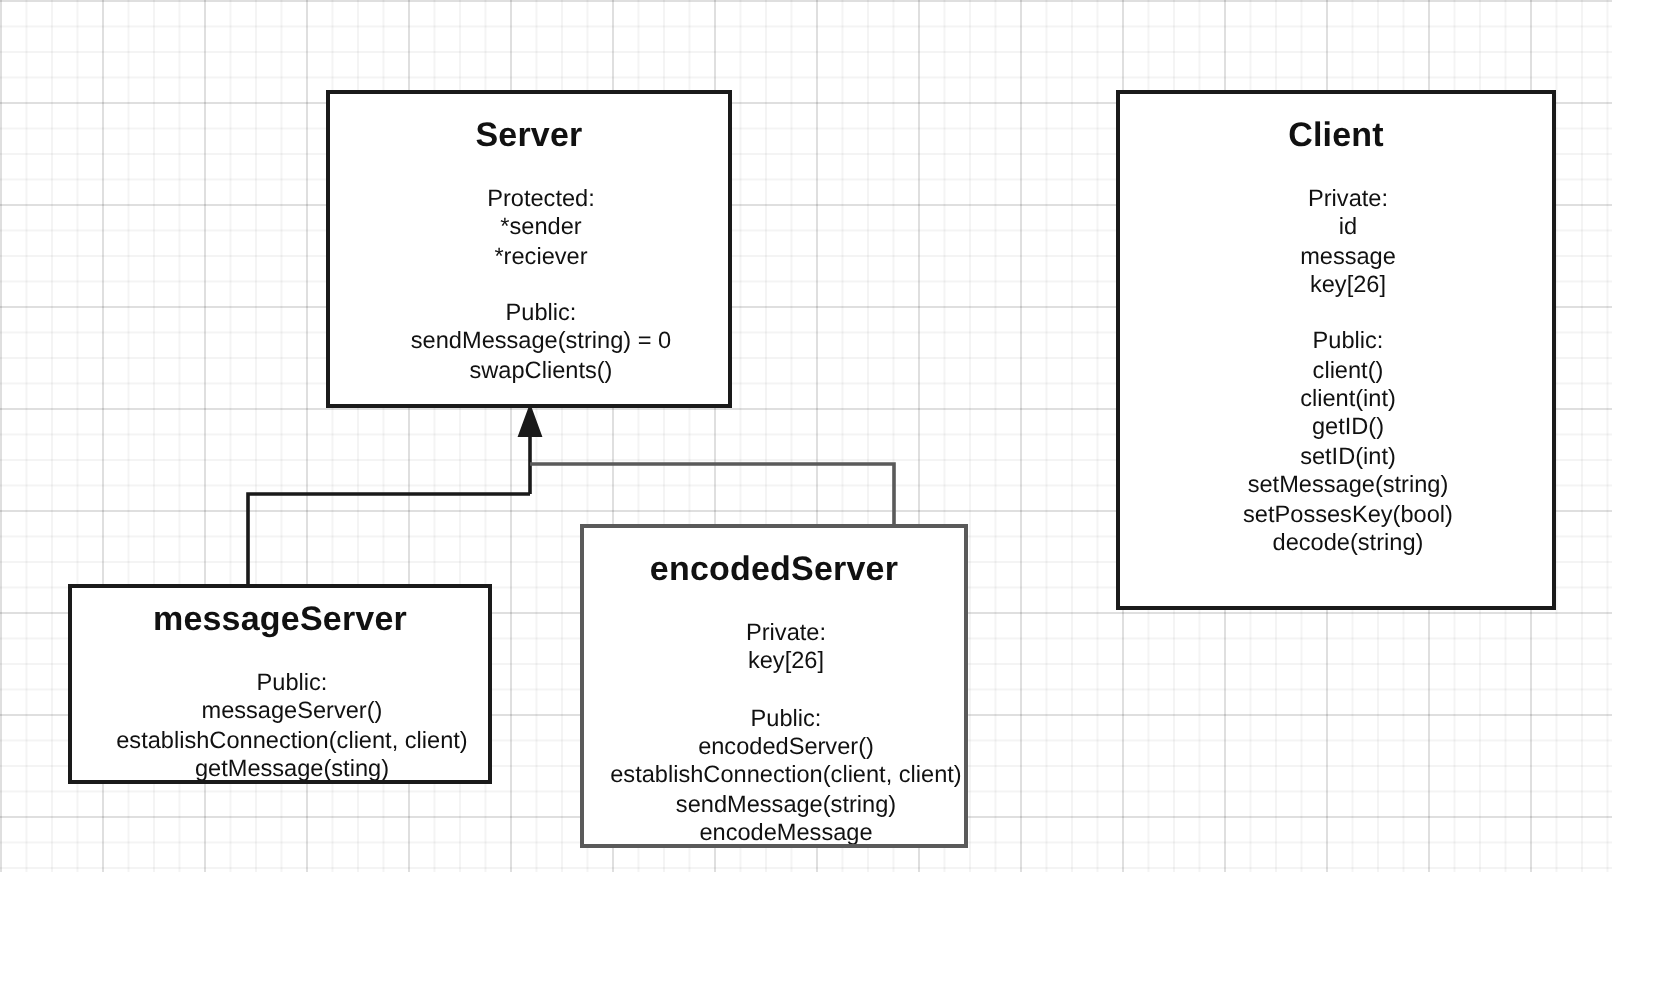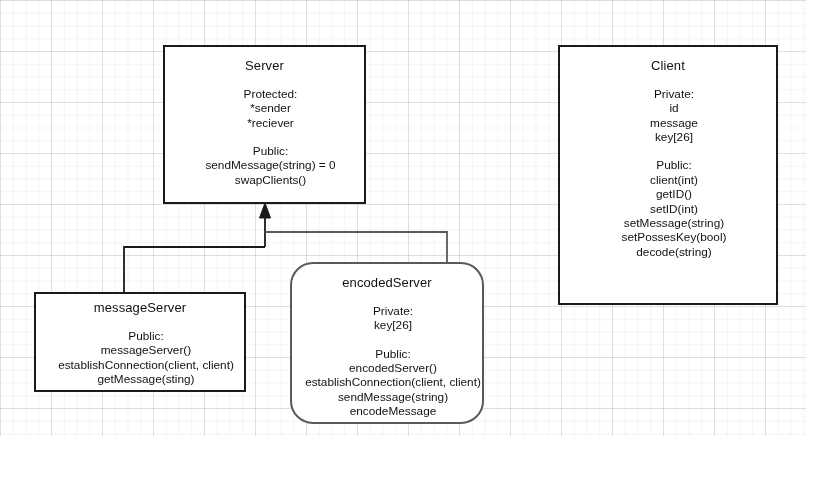--- a/index.html
+++ b/index.html
@@ -49,24 +49,24 @@
   .uml-box {
     position: absolute;
     box-sizing: border-box;
     background: #ffffff;
     border: 2px solid #1a1a1a;
     text-align: center;
     color: #111111;
     line-height: 1.22;
     overflow: hidden;
   }
-  .uml-box.gray-border { border-color: #5a5a5a; border-radius: 23px; }
+  .uml-box.gray-border { border-color: #5a5a5a; }
   .uml-title {
-    font-weight: normal;
-    font-size: 13px;
+    font-weight: bold;
+    font-size: 17px;
     letter-spacing: 0.1px;
   }
   .uml-section { margin-top: 14px; margin-left: 12px; }
   .uml-section.first { margin-top: 13px; }
   .uml-line {
     font-size: 11.8px;
     white-space: nowrap;
   }
   
   #box-server        { left:163px; top:45px;  width:203px; height:159px; padding-top:11px; }
@@ -113,20 +113,21 @@
 
     <div class="uml-section first">
       <div class="uml-line">Private:</div>
       <div class="uml-line">id</div>
       <div class="uml-line">message</div>
       <div class="uml-line">key[26]</div>
     </div>
 
     <div class="uml-section">
       <div class="uml-line">Public:</div>
+      <div class="uml-line">client()</div>
       <div class="uml-line">client(int)</div>
       <div class="uml-line">getID()</div>
       <div class="uml-line">setID(int)</div>
       <div class="uml-line">setMessage(string)</div>
       <div class="uml-line">setPossesKey(bool)</div>
       <div class="uml-line">decode(string)</div>
     </div>
   </div>
 
   <div class="uml-box" id="box-messageserver">

